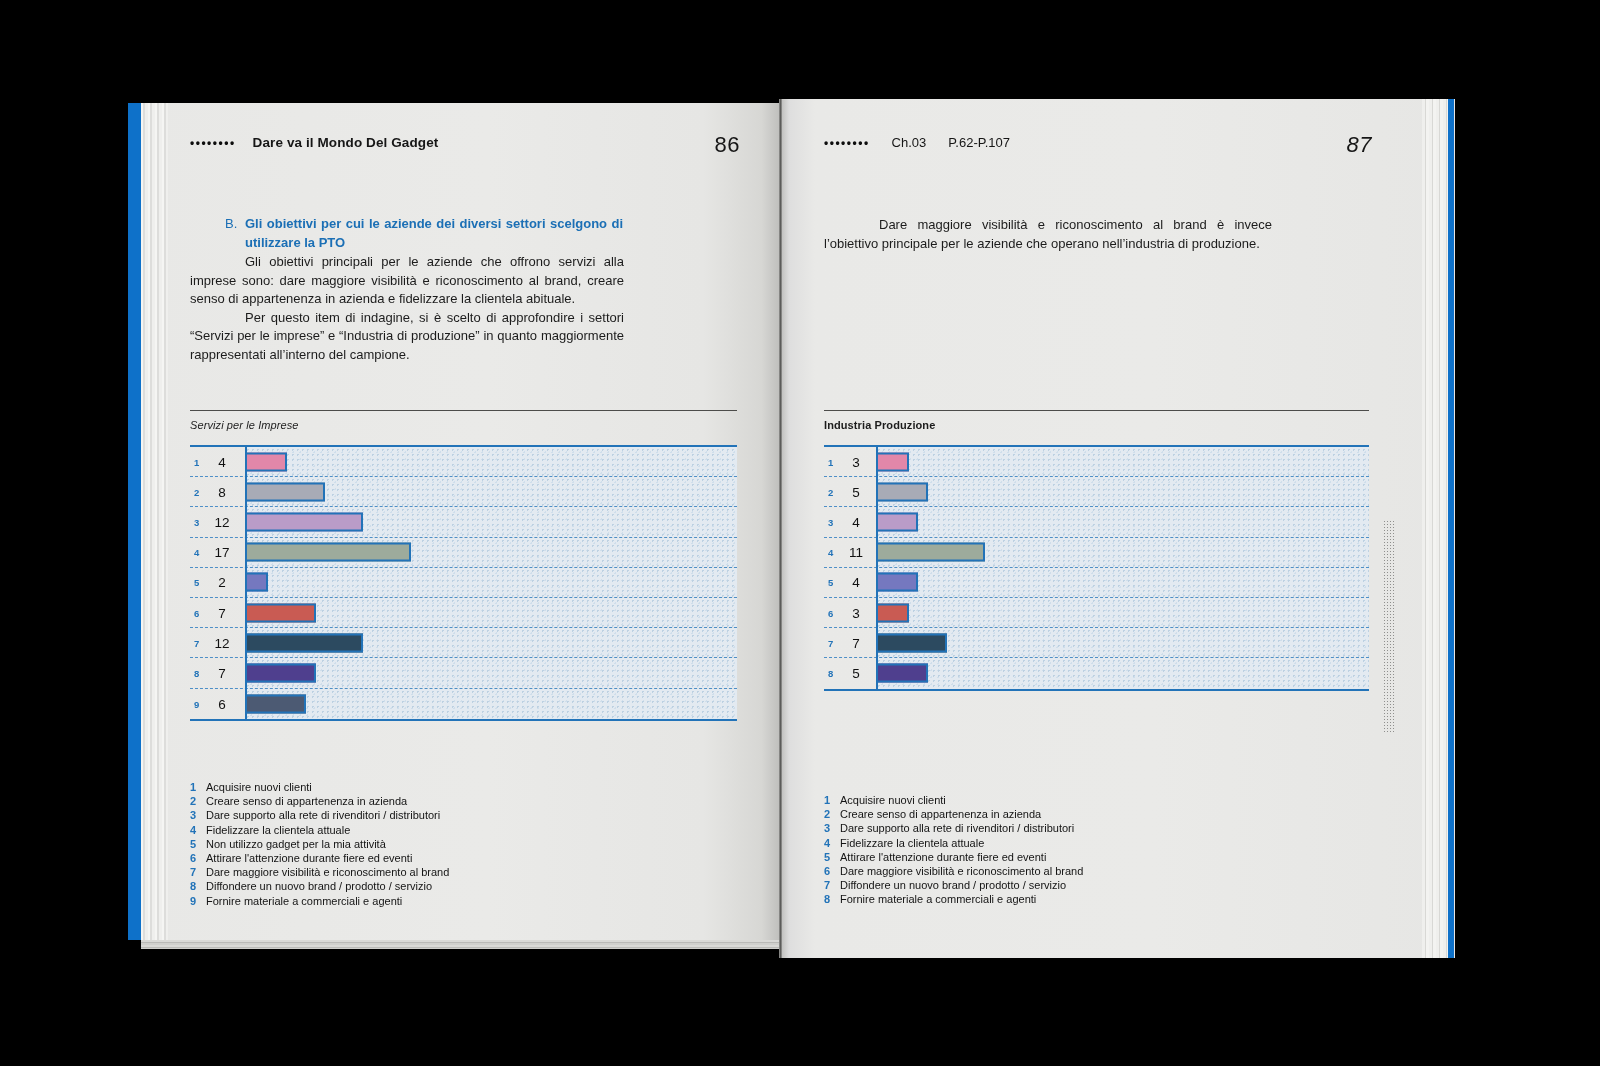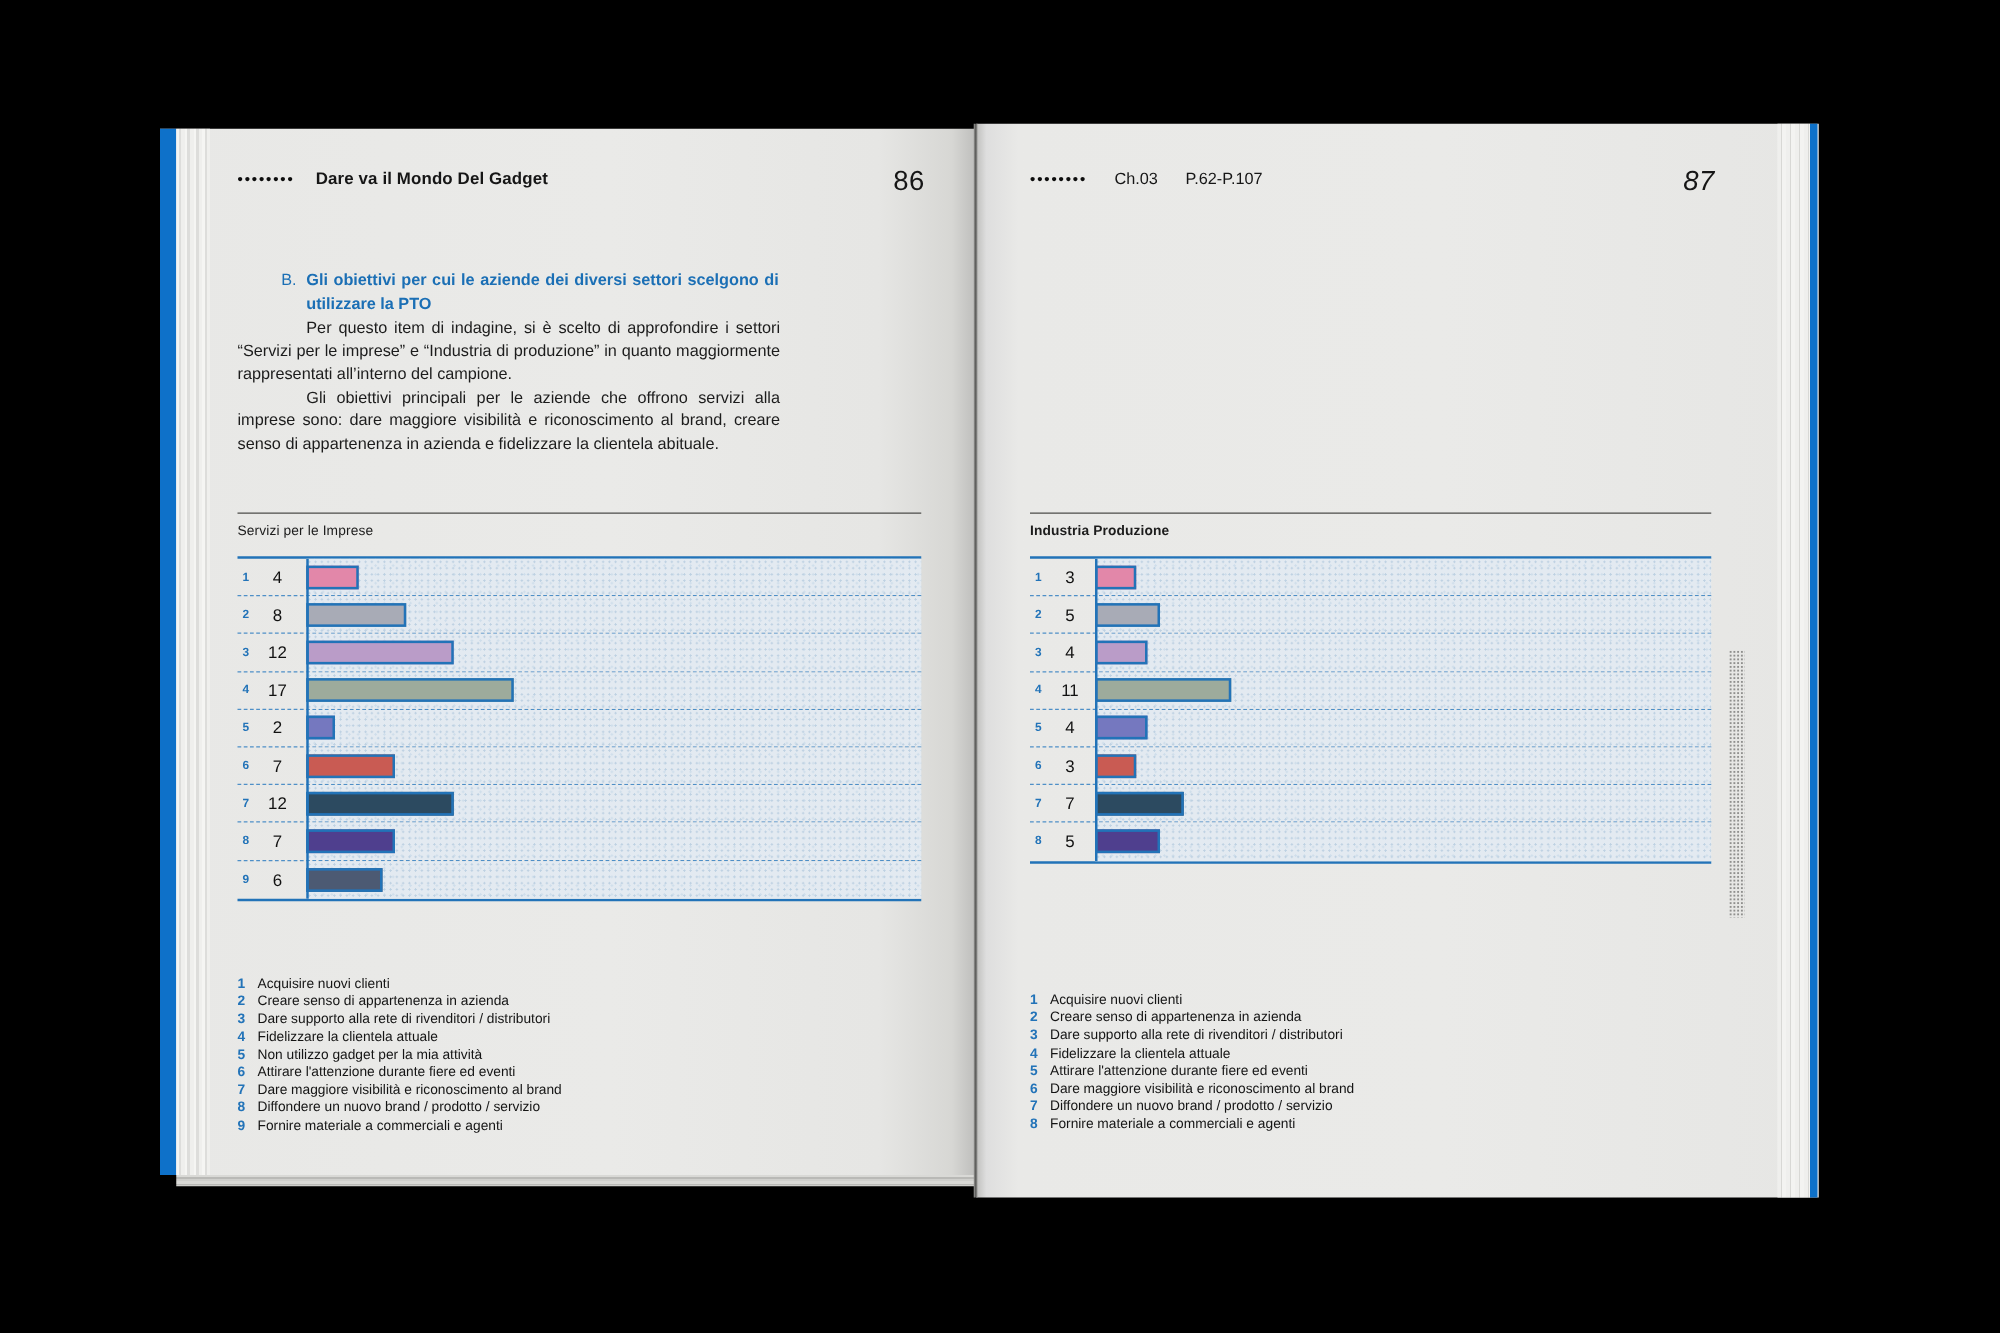--- a/index.html
+++ b/index.html
@@ -77,26 +77,26 @@
     <span class="hdr-title">Dare va il Mondo Del Gadget</span>
   </div>
   <div class="page-num" style="right:41px;top:29px;">86</div>
 
   <div class="section-heading" style="left:62px;top:111px;width:433px;">
     <span class="sh-label">B.</span>
     <span class="sh-text">Gli obiettivi per cui le aziende dei diversi settori scelgono di utilizzare la PTO</span>
   </div>
 
   <div class="body-copy" style="left:62px;top:150px;width:434px;">
+    <p>Gli obiettivi principali per le aziende che offrono servizi alla imprese sono: dare maggiore visibilità e riconoscimento al brand, creare senso di appartenenza in azienda e fidelizzare la clientela abituale.</p>
     <p>Per questo item di indagine, si è scelto di approfondire i settori “Servizi per le imprese” e “Industria di produzione” in quanto maggiormente rappresentati all’interno del campione.</p>
-    <p>Gli obiettivi principali per le aziende che offrono servizi alla imprese sono: dare maggiore visibilità e riconoscimento al brand, creare senso di appartenenza in azienda e fidelizzare la clientela abituale.</p>
   </div>
 
   <div class="chart-rule" style="left:62px;top:307px;width:547px;"></div>
-  <div class="chart-title" style="left:62px;top:316px;">Servizi per le Imprese</div>
+  <div class="chart-title" style="left:62px;top:316px;font-style:italic;">Servizi per le Imprese</div>
   <div class="chart-box axis-55" style="left:62px;top:342px;width:547px;">
       <div class="crow">
         <span class="cnum">1</span>
         <span class="cval">4</span>
         <span class="cplot">
           <span class="cbar" style="width:38px;background:#E287A9;"></span>
         </span>
       </div>
       <div class="crow">
         <span class="cnum">2</span>
@@ -200,20 +200,23 @@
   <div class="edge-stack-r"></div>
   <div class="edge-blue-r"></div>
 
   <div class="hdr" style="left:43px;top:36px;">
     <span class="hdr-dots">••••••••</span>
     <span class="hdr-item">Ch.03</span>
     <span class="hdr-item">P.62-P.107</span>
   </div>
   <div class="page-num" style="right:83px;top:33px;font-style:italic;">87</div>
 
+  <div class="body-copy" style="left:43px;top:117px;width:448px;">
+    <p>Dare maggiore visibilità e riconoscimento al brand è invece l’obiettivo principale per le aziende che operano nell’industria di produzione.</p>
+  </div>
 
   <div class="chart-rule" style="left:43px;top:311px;width:545px;"></div>
   <div class="chart-title" style="left:43px;top:320px;font-weight:bold;">Industria Produzione</div>
   <div class="chart-box axis-52" style="left:43px;top:346px;width:545px;">
       <div class="crow">
         <span class="cnum">1</span>
         <span class="cval">3</span>
         <span class="cplot">
           <span class="cbar" style="width:28.5px;background:#E287A9;"></span>
         </span>

